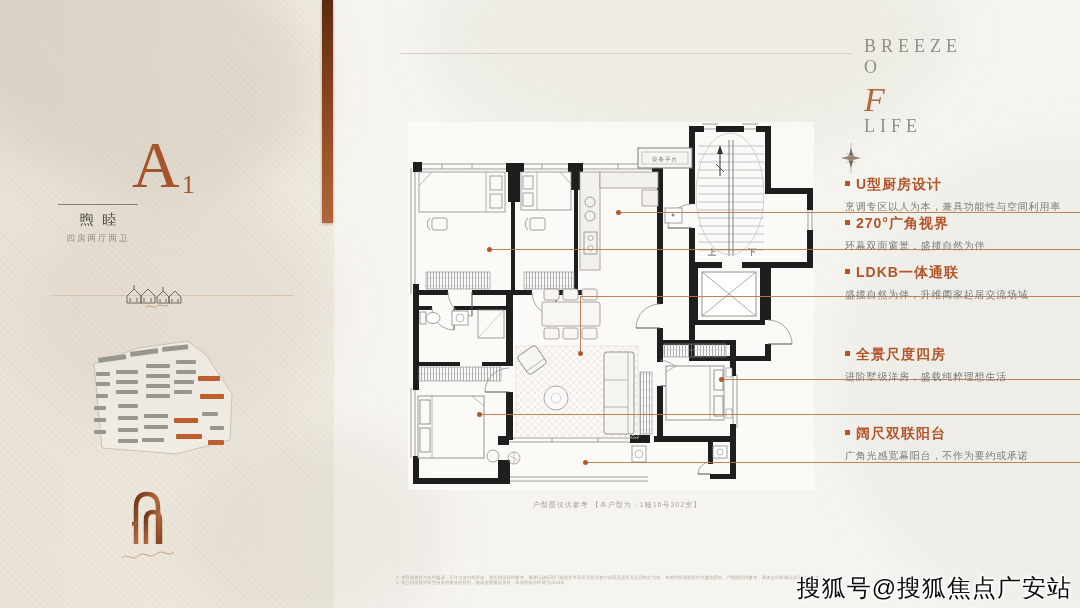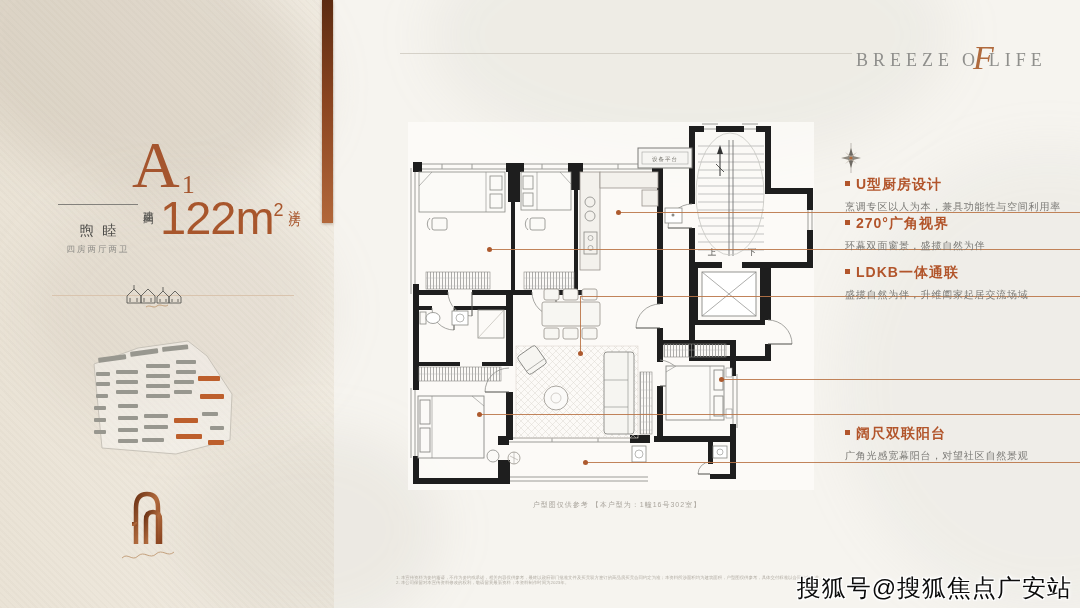--- a/index.html
+++ b/index.html
@@ -16,37 +16,37 @@
   .blob.b3{left:430px;top:-90px;width:520px;height:250px;background:rgba(165,163,152,.10);}
   .blob.b4{left:840px;top:150px;width:420px;height:460px;background:rgba(190,187,178,.12);}
   .blob.b5{left:180px;top:430px;width:260px;height:200px;background:rgba(168,156,136,.12);}
   .copper-bar{position:absolute;left:322px;top:0;width:11px;height:223px;
     background:linear-gradient(180deg,#5c2b11,#8a4420 45%,#b2673a);box-shadow:0 1px 3px rgba(90,50,20,.35);}
   
   .a1{position:absolute;left:132px;top:132px;color:#a5552e;font-family:"Liberation Serif",serif;}
   .a1 .big{font-size:66px;line-height:1;}
   .a1 .sub{font-size:26px;vertical-align:-6px;margin-left:2px;}
   .name-block{position:absolute;left:58px;top:204px;width:80px;text-align:center;
-    border-top:1px solid #83817c;padding-top:17px;}
+    border-top:1px solid #83817c;padding-top:6px;}
   .name-block .nm{font-size:14px;color:#4c4b48;letter-spacing:9px;text-indent:9px;}
   .name-block .ly{font-size:8.5px;color:#8d8c87;letter-spacing:2px;margin-top:4px;}
   .area-block{position:absolute;left:142px;top:196px;display:flex;align-items:flex-start;}
   .vtext{writing-mode:vertical-rl;text-orientation:upright;}
   .area-block .pre{font-size:10.5px;color:#5c5b57;letter-spacing:2px;height:44px;margin-top:6px;}
   .area-block .num{font-size:47px;color:#a8562c;line-height:.95;letter-spacing:-1px;margin-left:4px;}
   .area-block .sup{font-size:18px;color:#a8562c;vertical-align:18px;}
   .area-block .suf{font-size:12.5px;color:#a8562c;letter-spacing:3px;height:40px;margin-top:4px;margin-left:3px;}
   .divider{position:absolute;left:52px;top:295px;width:242px;height:1px;background:#d9c4ae;}
   .houses{position:absolute;left:124px;top:276px;}
   .siteplan{position:absolute;left:80px;top:336px;}
   .arch-logo{position:absolute;left:116px;top:486px;}
   
   .brand-line{position:absolute;left:400px;top:53px;width:452px;height:1px;background:#d5d1c8;}
   .brand{position:absolute;left:856px;top:36px;display:flex;align-items:baseline;
-    font-family:"Liberation Serif",serif;color:#8f8f8c;}
+    font-family:"Liberation Serif",serif;color:#8f8f8c;flex-direction:column;}
   .brand .t{font-size:18px;letter-spacing:5px;}
   .brand .f{font-size:34px;font-style:italic;color:#b06a3d;margin:0 -5px 0 -7px;position:relative;top:3px;}
   
   .fp{position:absolute;left:402px;top:106px;}
   .leader{position:absolute;background:rgba(186,118,72,.9);}
   .dot{position:absolute;width:5px;height:5px;border-radius:50%;background:#ad5a2e;}
   .compass{position:absolute;left:836px;top:142px;}
   .caption{position:absolute;left:402px;top:500px;width:430px;text-align:center;
     font-size:7px;color:#aaa59d;letter-spacing:1px;}
   
@@ -75,25 +75,20 @@
   <div class="blob b5"></div>
   <div class="copper-bar"></div>
 
   <div class="a1"><span class="big">A</span><span class="sub">1</span></div>
 
   <div class="name-block">
     <div class="nm">煦睦</div>
     <div class="ly">四房两厅两卫</div>
   </div>
 
-  <div class="area-block">
-    <div class="pre vtext">建面约</div>
-    <div class="num"><span>122m</span><span class="sup">2</span></div>
-    <div class="suf vtext">洋房</div>
-  </div>
 
   <div class="divider"></div>
 
   <svg class="houses" width="66" height="34" viewBox="0 0 66 34">
     <g stroke="#5a5a56" stroke-width="0.9" fill="none">
       <path d="M3,20 L10,13 L17,20 V27 H3 Z"></path>
         <path d="M17,20 L24,13 L31,20 V27 H17 Z"></path>
       <path d="M33,21 L39,15 L45,21 V27 H33 Z"></path>
         <path d="M45,21 L51,15 L57,21 V27 H45 Z"></path>
       <line x1="10" y1="13" x2="10" y2="9"></line>
@@ -456,23 +451,27 @@
     <div class="fd">烹调专区以人为本，兼具功能性与空间利用率</div>
   </div>
   <div class="feat" style="top:215px">
     <div class="ft">270°广角视界</div>
     <div class="fd">环幕双面窗景，盛揽自然为伴</div>
   </div>
   <div class="feat" style="top:264px">
     <div class="ft">LDKB一体通联</div>
     <div class="fd">盛揽自然为伴，升维阖家起居交流场域</div>
   </div>
+  <div class="feat" style="top:346px">
+    <div class="ft">全景尺度四房</div>
+    <div class="fd">进阶墅级洋房，盛载纯粹理想生活</div>
+  </div>
   <div class="feat" style="top:425px">
     <div class="ft">阔尺双联阳台</div>
-    <div class="fd">广角光感宽幕阳台，对望社区自然景观</div>
+    <div class="fd">广角光感宽幕阳台，不作为要约或承诺</div>
   </div>
 
   <div class="caption">户型图仅供参考 【本户型为：1幢16号302室】</div>
   <div class="disc">
     <div>1. 本宣传资料为要约邀请，不作为要约或承诺，相关内容仅供参考，最终以政府部门批准文件及买卖双方签订的商品房买卖合同约定为准；本资料所涉面积均为建筑面积，户型图仅供参考，具体交付标准以合同约定为准。</div>
     <div>2. 本公司保留对本宣传资料修改的权利，敬请留意最新资料；本资料制作时间为2023年。</div>
   </div>
   <div class="watermark">搜狐号@搜狐焦点广安站</div>
 
 </div>

